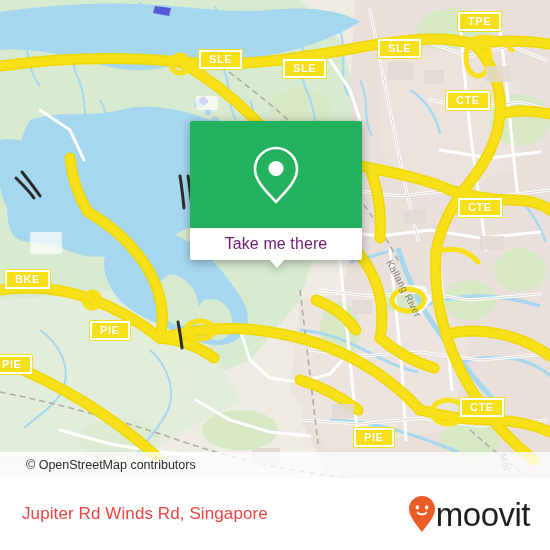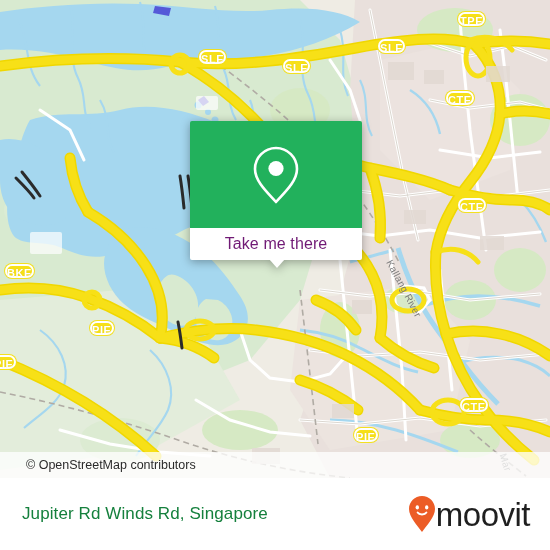--- a/index.html
+++ b/index.html
@@ -16,29 +16,29 @@
     position: absolute; left:0; top:0; width:550px; height:478px;
     overflow: hidden; background:#e9e5dc;
   }
   #map-svg { position:absolute; left:0; top:0; width:550px; height:478px; display:block; }
 
   
   .shield {
     position: absolute;
     background: #f7e017;
     border: 2px solid #ffffff;
-    border-radius: 8px;
+    border-radius: 1px;
     color: #ffffff;
     font-family: "Liberation Sans", sans-serif;
     font-weight: bold;
     font-size: 11px;
     letter-spacing: 0.6px;
     line-height: 15px;
-    height: 14px;
-    padding: 0 0;
+    height: 19px;
+    padding: 0 8px;
     text-align: center;
     text-shadow: 0 0 1px rgba(180,160,0,0.35);
     white-space: nowrap;
     box-shadow: 0 0 0 1px rgba(243,223,22,0.95);
   }
 
   .maplabel {
     position:absolute;
     color:#7b7b7b;
     font-size:10px;
@@ -91,21 +91,21 @@
     display:flex; align-items:center; justify-content:center;
   }
 
   
   #footer {
     position:absolute; left:0; top:478px; width:550px; height:72px;
     background:#ffffff; display:flex; align-items:center;
     justify-content:space-between; padding:0 20px 0 22px;
   }
   #footer-title {
-    font-size:17px; color:#15803d; font-family:"Liberation Sans", sans-serif;
+    font-size:17px; color:#ef4444; font-family:"Liberation Sans", sans-serif;
     letter-spacing:0.1px;
   }
   #brand { display:flex; align-items:center; }
   #brand-word {
     font-size:33px; color:#1f1f1f; font-family:"Liberation Sans", sans-serif;
     font-weight:400; letter-spacing:-0.5px; line-height:33px;
   }
 </style>
 </head>
 <body>
@@ -320,21 +320,21 @@
         </g>
       </g>
     </svg>
 
     <div class="shield" style="left:458px;top:12px;">TPE</div>
     <div class="shield" style="left:378px;top:39px;">SLE</div>
     <div class="shield" style="left:283px;top:59px;">SLE</div>
     <div class="shield" style="left:199px;top:50px;">SLE</div>
     <div class="shield" style="left:446px;top:91px;">CTE</div>
     <div class="shield" style="left:458px;top:198px;">CTE</div>
-    <div class="shield" style="left:5px;top:264px;">BKE</div>
+    <div class="shield" style="left:5px;top:270px;">BKE</div>
     <div class="shield" style="left:90px;top:321px;">PIE</div>
     <div class="shield" style="left:-8px;top:355px;">PIE</div>
     <div class="shield" style="left:460px;top:398px;">CTE</div>
     <div class="shield" style="left:354px;top:428px;">PIE</div>
 
     <div class="maplabel" style="left:394px;top:258px;transform:rotate(62deg);transform-origin:0 0;">Kallang River</div>
     <div class="maplabel" style="left:508px;top:452px;transform:rotate(72deg);transform-origin:0 0;">Mar</div>
 
     <div id="popup">
       <div id="popup-inner">

